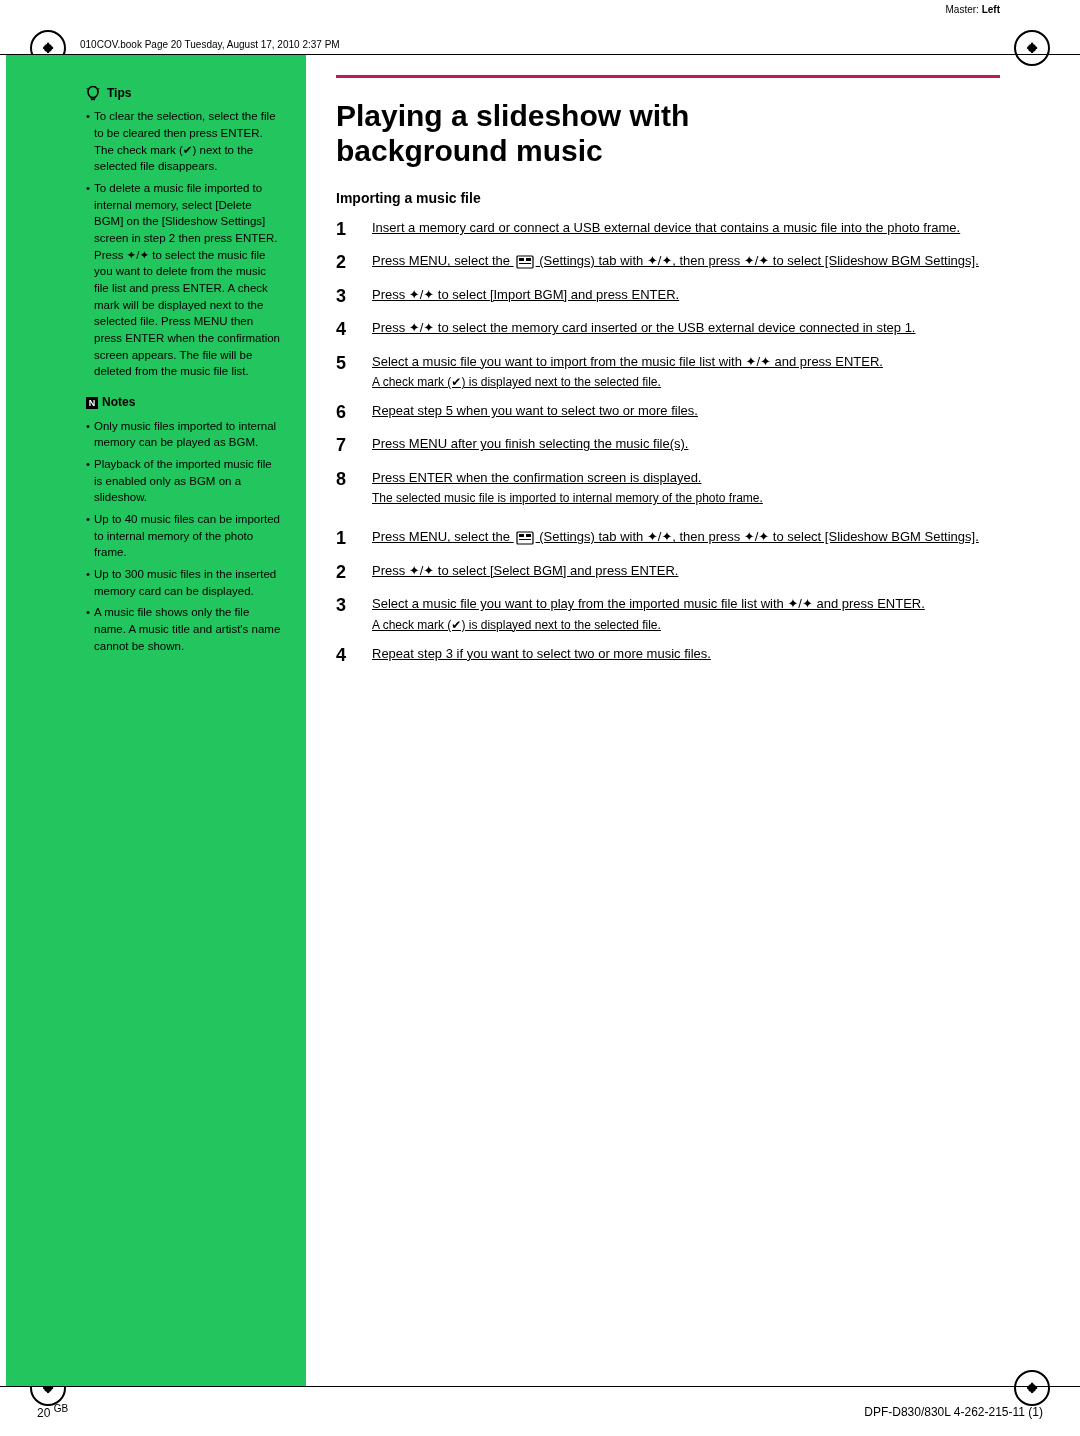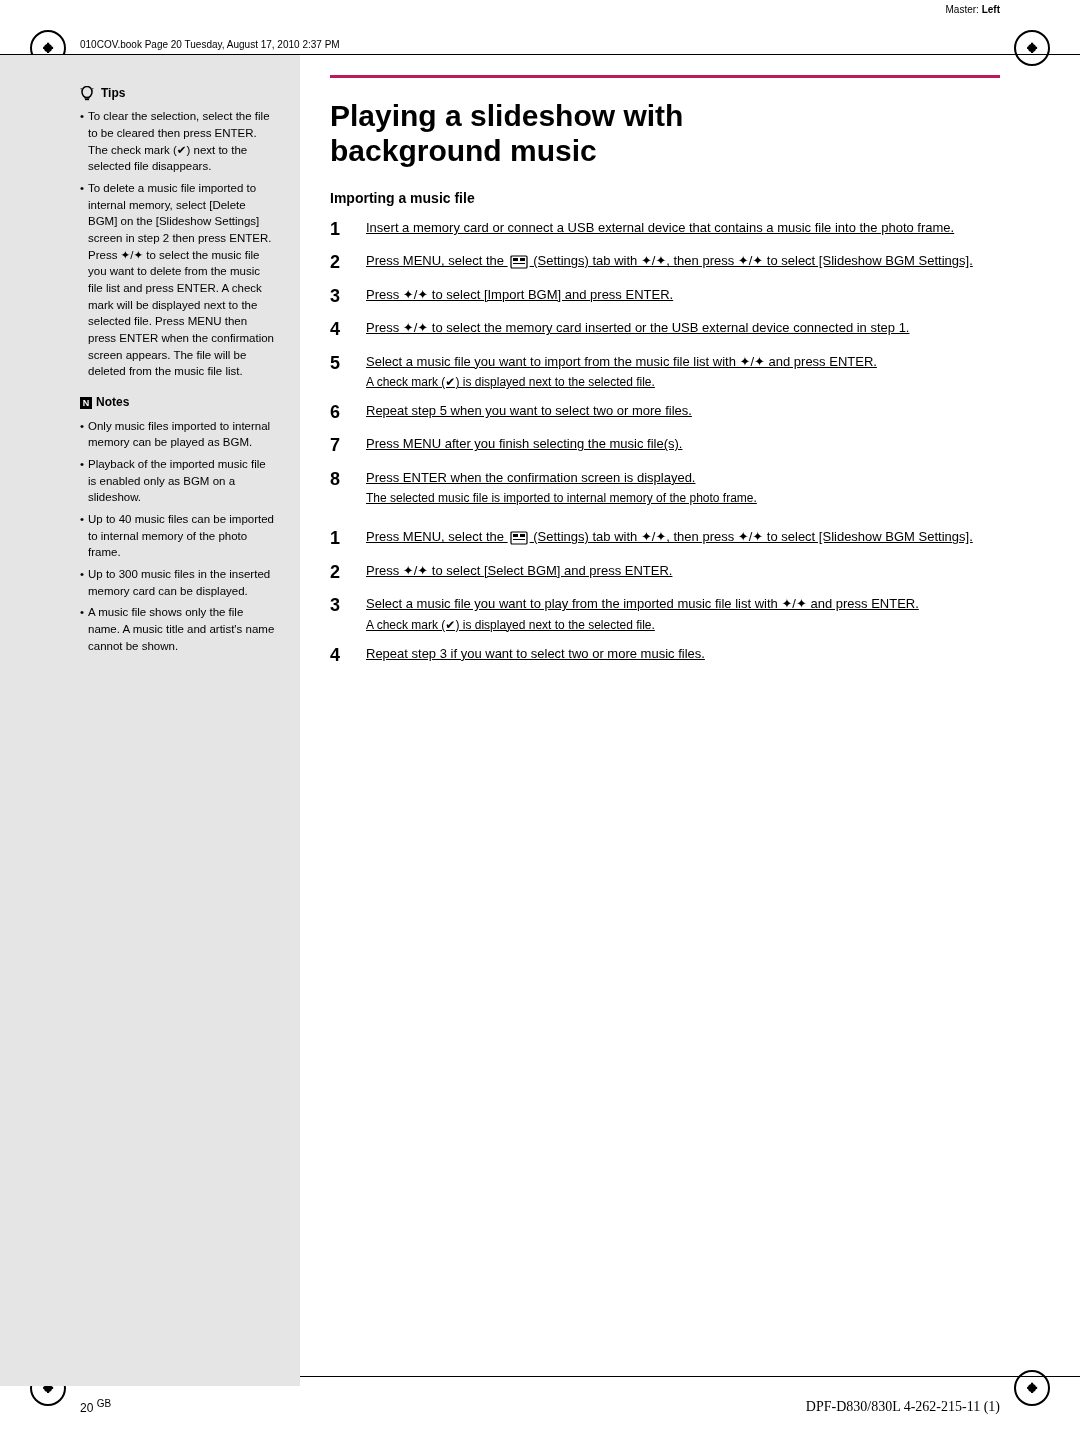--- a/index.html
+++ b/index.html
@@ -76,54 +76,54 @@
       padding-left: 80px;
       color: #000;
     }
 
     
     .footer-bar {
       position: absolute;
       bottom: 0;
       left: 0;
       right: 0;
-      height: 60px;
+      height: 50px;
       border-top: 1px solid #000;
       display: flex;
       align-items: center;
       justify-content: space-between;
-      padding: 0 80px;
+      padding: 0 37px;
     }
     .footer-page {
       font-size: 12px;
     }
     .footer-model {
-      font-size: 14px;
-      font-family: Liberation Serif, serif;
+      font-size: 12px;
     }
 
     
     .page-content {
       position: absolute;
       top: 55px;
       left: 0;
       right: 0;
       bottom: 50px;
       display: flex;
       flex-direction: row;
     }
 
     
     .sidebar {
       width: 300px;
       padding: 30px 24px 20px 80px;
       flex-shrink: 0;
-      background: #e5e5e5;
+      background: #22c55e;
       font-size: 11.5px;
       line-height: 1.45;
+      margin-left: 6px;
     }
 
     .sidebar-tips-title {
       font-size: 12px;
       font-weight: bold;
       margin-bottom: 6px;
       display: flex;
       align-items: center;
       gap: 4px;
     }

